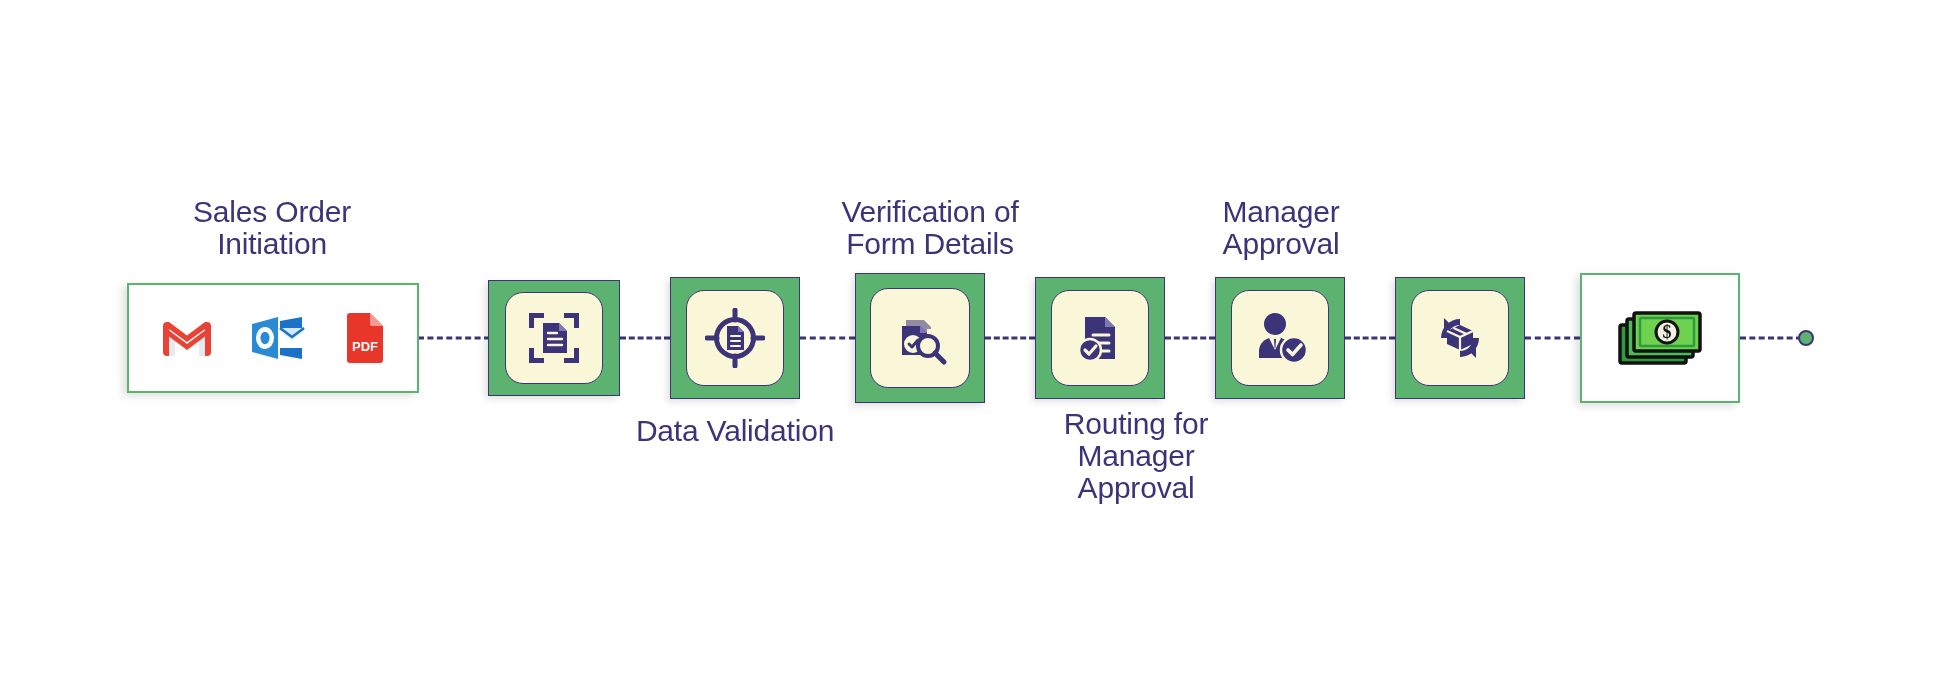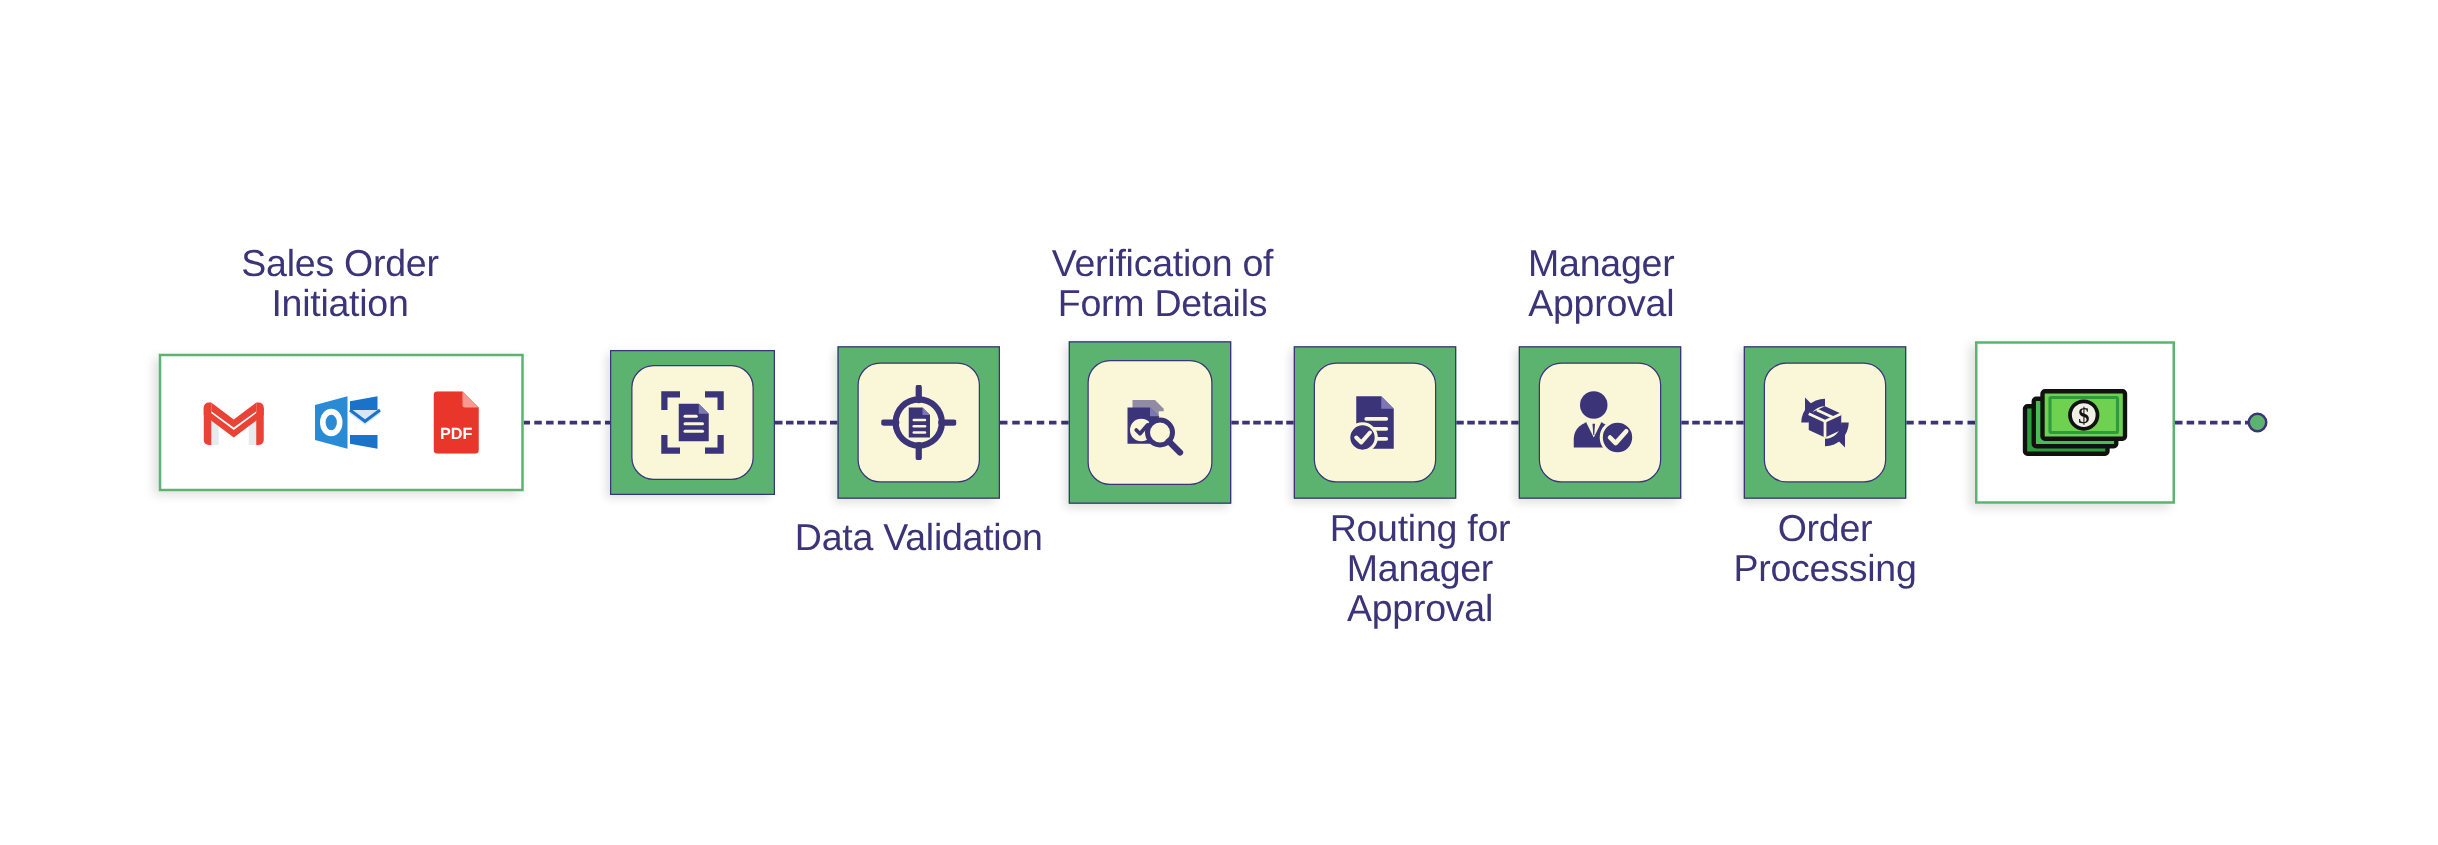--- a/index.html
+++ b/index.html
@@ -259,22 +259,20 @@
           <path d="M45 49l-7-7 7-7v14z" fill="#3b3478"></path>
           <path d="M29 16l13 6v13l-13 6-13-6V22l13-6z" fill="#3b3478"></path>
           <path d="M16 22l13 6 13-6" fill="none" stroke="#faf6d8" stroke-width="2.2"></path>
           <path d="M29 28v13" fill="none" stroke="#faf6d8" stroke-width="2.2"></path>
           <path d="M22.5 19l13 6" fill="none" stroke="#faf6d8" stroke-width="2.2"></path>
         </svg>
       </span>
     </div>
   </div>
 
-  <div class="label below" style="left:1460px; top:408px;">Order
-Processing</div>
 
   <div class="node source-card" style="left:1580px; width:160px; height:130px; padding:0; justify-content:center;">
     <span>
       <svg width="92" height="66" viewBox="0 0 92 66">
         <rect x="6" y="20" width="66" height="38" rx="2" fill="#2e9b3f" stroke="#111111" stroke-width="3.5"></rect>
         <rect x="13" y="14" width="66" height="38" rx="2" fill="#4bbb57" stroke="#111111" stroke-width="3.5"></rect>
         <rect x="20" y="8" width="66" height="38" rx="2" fill="#6ed14f" stroke="#111111" stroke-width="3.5"></rect>
         <rect x="26" y="13" width="54" height="28" rx="1" fill="none" stroke="#2e9b3f" stroke-width="2.5"></rect>
         <circle cx="53" cy="27" r="11" fill="#efefe4" stroke="#111111" stroke-width="3"></circle>
         <text x="53" y="33" font-family="Liberation Serif, serif" font-size="18" font-weight="bold" fill="#111111" text-anchor="middle">$</text>

